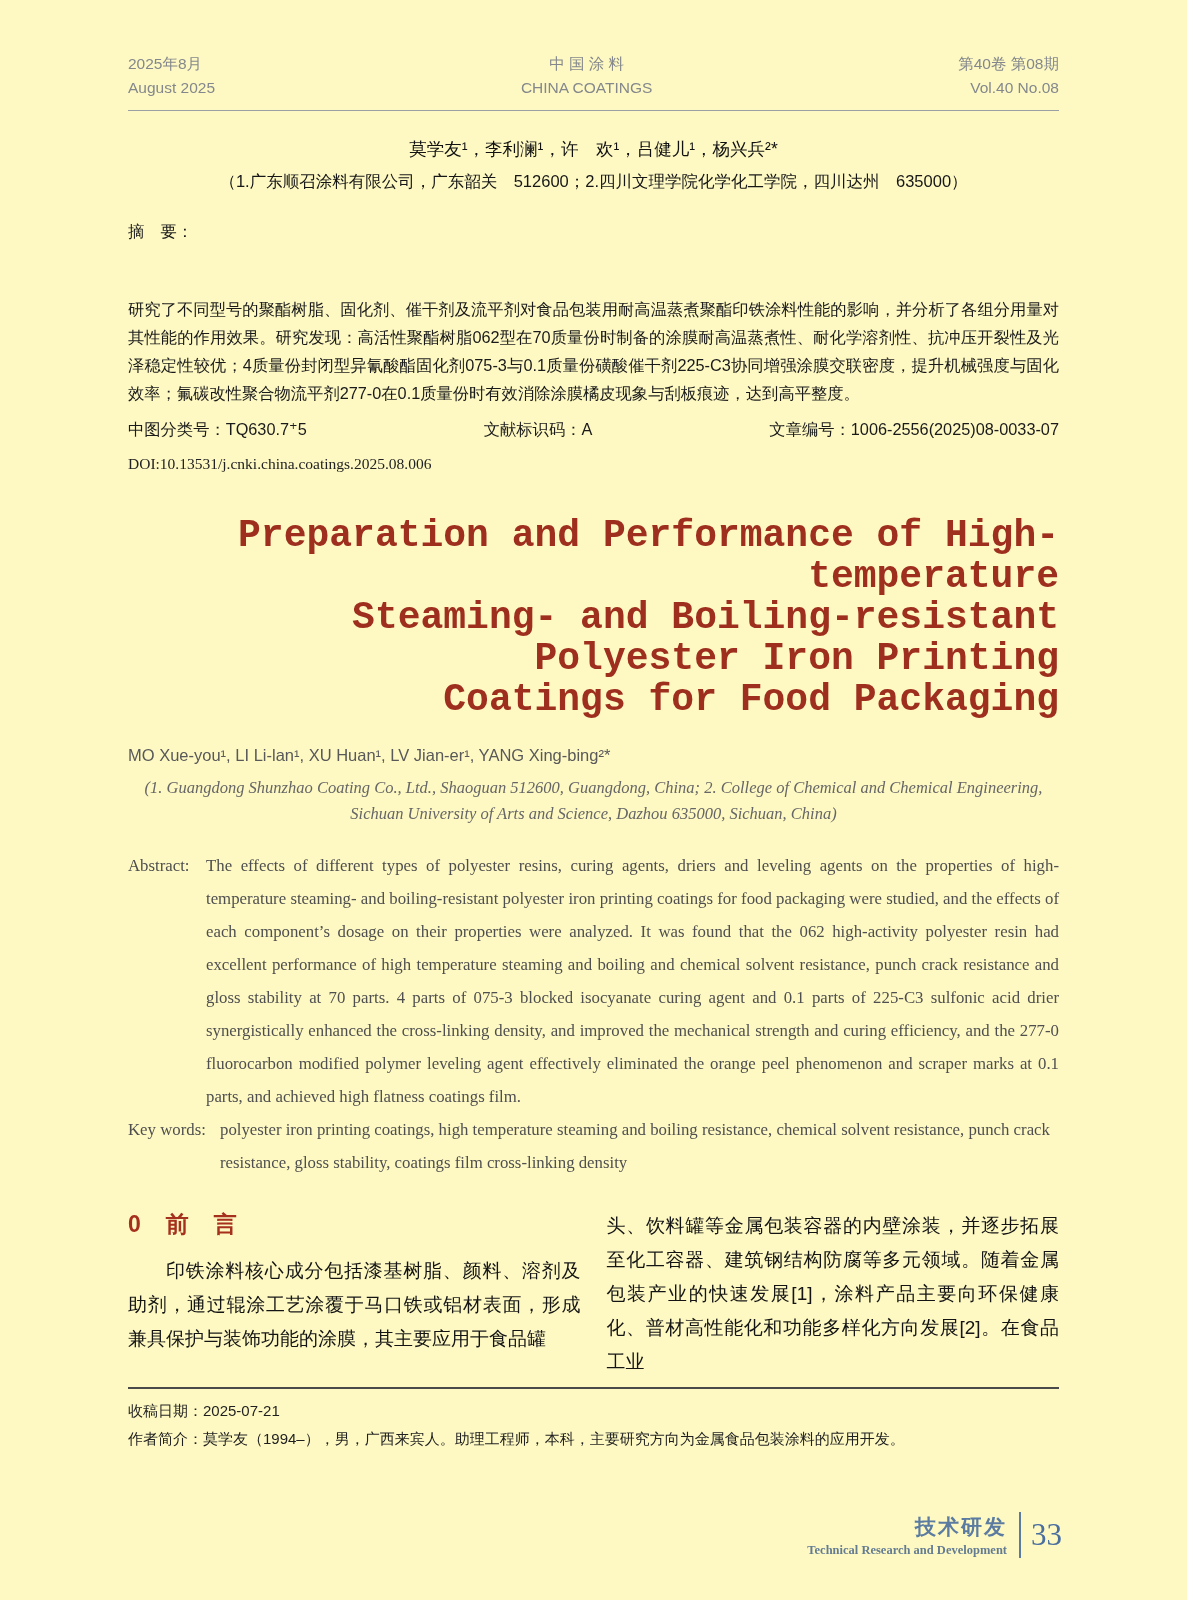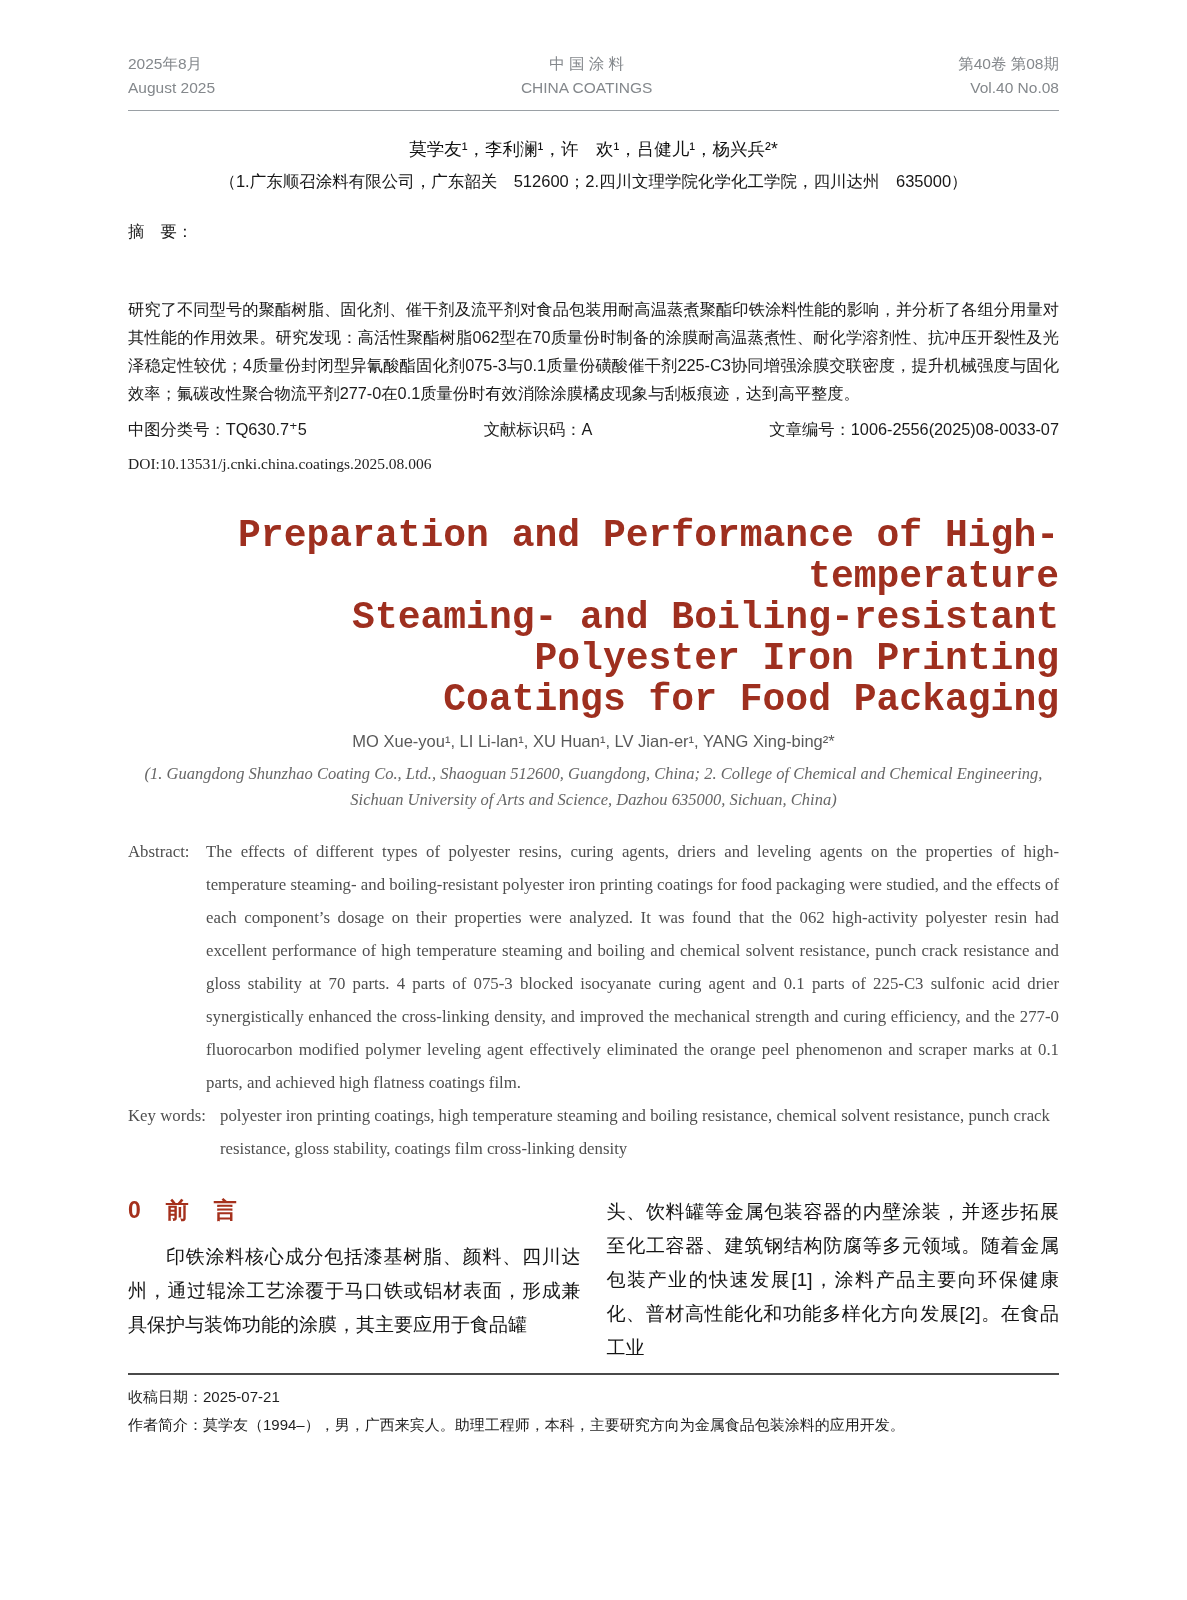--- a/index.html
+++ b/index.html
@@ -1,20 +1,20 @@
 <!DOCTYPE html>
 <html><head>
 <meta charset="utf-8">
 <style>
   html,body{margin:0;padding:0;background:#e8e8e8;}
   .page{
     position:relative;
     width:1187px;height:1600px;
     margin:0 auto;
-    background:#ffffff;
+    background:#fef9c3;
     font-family:"Liberation Sans","DejaVu Sans",sans-serif;
     color:#1c1c1c;
     overflow:hidden;
     box-sizing:border-box;
     padding:52px 128px 0 128px;
   }
   
   .jheader{display:flex;justify-content:space-between;align-items:flex-start;
     color:#84888c;font-size:15.5px;line-height:1.55;}
   .jheader .center{text-align:center;}
@@ -36,21 +36,21 @@
   .keywords-cn .txt{flex:1;}
   
   .meta-row{margin-top:12px;display:flex;justify-content:space-between;
     font-size:16.3px;color:#1a1a1a;}
   .doi-line{margin-top:14px;font-family:"Liberation Serif","DejaVu Serif",serif;
     font-size:15.5px;color:#222;}
   
   .en-title{margin:42px 0 0 0;text-align:right;color:#9e2f1f;
     font-family:Liberation Mono, monospace;
     font-size:38px;font-weight:bold;line-height:41px;}
-  .authors-en{margin-top:12px;text-align:center;font-size:16.5px;color:#595959;}
+  .authors-en{margin-top:26px;text-align:left;font-size:16.5px;color:#595959;}
   .affil-en{margin-top:10px;text-align:center;
     font-family:"Liberation Serif","DejaVu Serif",serif;
     font-style:italic;font-size:16.5px;line-height:26px;color:#666;}
   
   .abstract-en{margin-top:22px;font-family:"Liberation Serif","DejaVu Serif",serif;
     font-size:16.8px;line-height:33px;color:#4f4f4f;}
   .abstract-en .lbl{flex:0 0 78px;white-space:nowrap;}
   .abstract-en .txt{flex:1;text-align:justify;}
   .keywords-en{margin-top:0px;font-family:"Liberation Serif","DejaVu Serif",serif;
     font-size:16.8px;line-height:33px;color:#4f4f4f;}
@@ -130,28 +130,36 @@
   </div>
 
   <div class="keywords-en hang">
     <span class="lbl">Key words:</span>
     <span class="txt">polyester iron printing coatings, high temperature steaming and boiling resistance, chemical solvent resistance, punch crack resistance, gloss stability, coatings film cross-linking density</span>
   </div>
 
   <div class="columns">
     <div class="col">
       <h3 class="section-heading">0　前　言</h3>
-      <p class="body-p indent">印铁涂料核心成分包括漆基树脂、颜料、四川达州，通过辊涂工艺涂覆于马口铁或铝材表面，形成兼具保护与装饰功能的涂膜，其主要应用于食品罐</p>
+      <p class="body-p indent">印铁涂料核心成分包括漆基树脂、颜料、溶剂及助剂，通过辊涂工艺涂覆于马口铁或铝材表面，形成兼具保护与装饰功能的涂膜，其主要应用于食品罐</p>
     </div>
     <div class="col">
       <p class="body-p">头、饮料罐等金属包装容器的内壁涂装，并逐步拓展至化工容器、建筑钢结构防腐等多元领域。随着金属包装产业的快速发展[1]，涂料产品主要向环保健康化、普材高性能化和功能多样化方向发展[2]。在食品工业</p>
     </div>
   </div>
 
   <hr class="footnote-rule">
   <div class="footnotes">
     <div>收稿日期：2025-07-21</div>
     <div>作者简介：莫学友（1994–），男，广西来宾人。助理工程师，本科，主要研究方向为金属食品包装涂料的应用开发。</div>
 
   </div>
 
+  <div class="page-footer">
+    <div class="footer-label">
+      <div class="cn">技术研发</div>
+      <div class="en">Technical Research and Development</div>
+    </div>
+    <div class="vbar"></div>
+    <div class="page-num">33</div>
+  </div>
 
 </div>
 
 </body></html>

